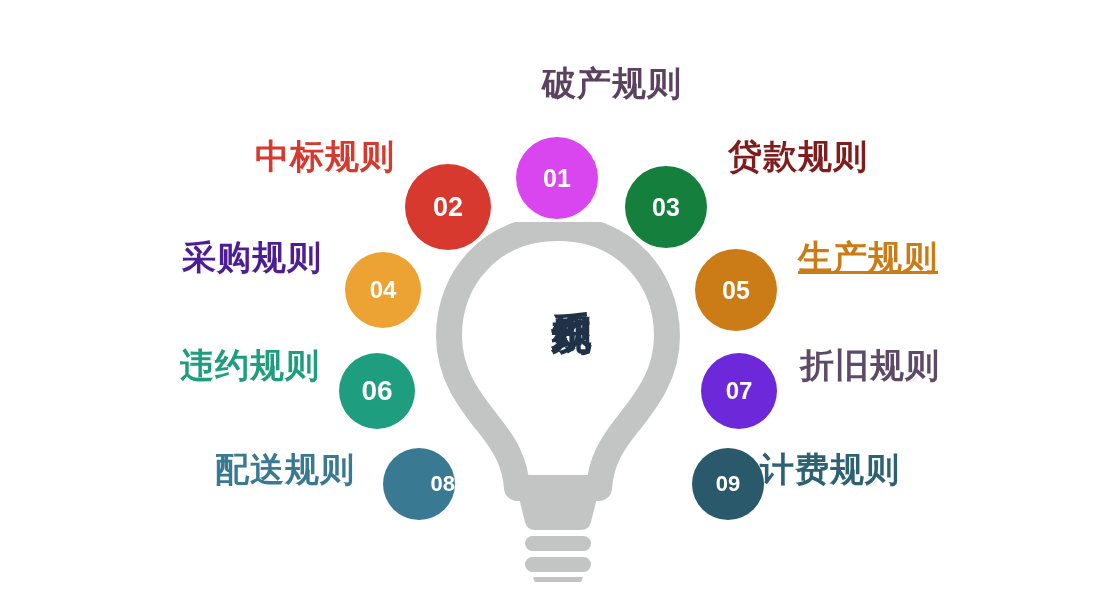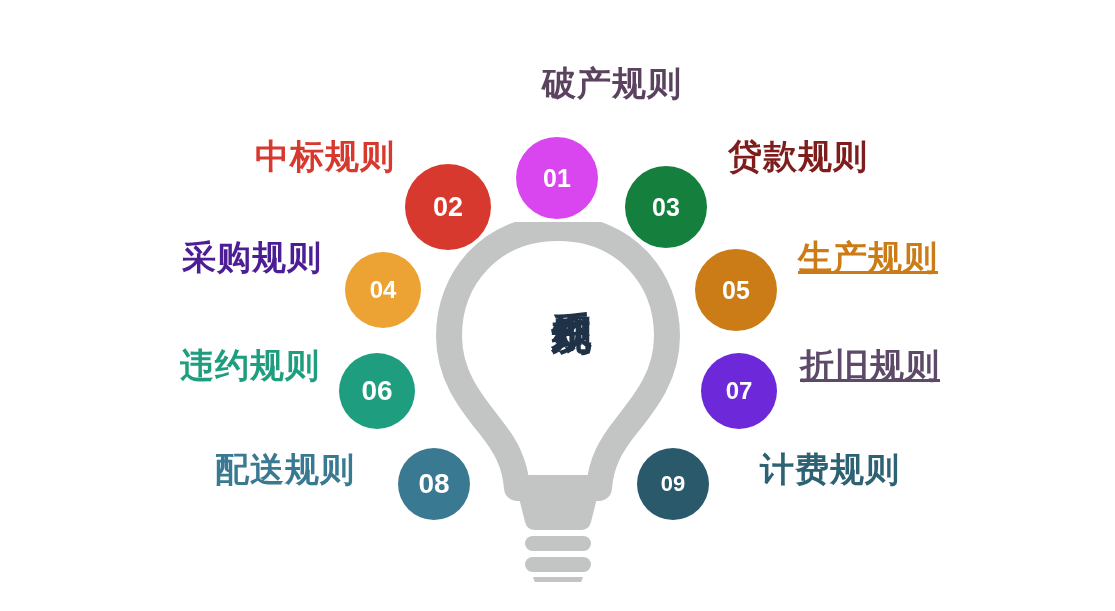--- a/index.html
+++ b/index.html
@@ -122,24 +122,24 @@
         <span class="num">05</span>
       </div>
       <div class="node-label lbl-right" style="left: 798px; top: 240px; width: 250px; text-align: left; color: rgb(203, 124, 22); text-decoration: underline;">生产规则</div>
       <div class="node" style="left: 339px; top: 353px; width: 76px; height: 76px; background: rgb(31, 158, 127); font-size: 28px;">
         <span class="num">06</span>
       </div>
       <div class="node-label lbl-left" style="left: 70px; top: 348px; width: 250px; text-align: right; color: rgb(31, 158, 127);">违约规则</div>
       <div class="node" style="left: 701px; top: 353px; width: 76px; height: 76px; background: #6d28d9; font-size: 24px;">
         <span class="num">07</span>
       </div>
-      <div class="node-label lbl-right" style="left: 800px; top: 348px; width: 250px; text-align: left; color: rgb(93, 74, 104); text-decoration: underline;">折旧规则</div>
-      <div class="node" style="left: 398px; top: 448px; width: 72px; height: 72px; background: rgb(58, 121, 146); font-size: 28px;">
+      <div class="node-label lbl-right" style="left: 800px; top: 348px; width: 250px; text-align: left; color: rgb(93, 74, 104);">折旧规则</div>
+      <div class="node" style="left: 383px; top: 448px; width: 72px; height: 72px; background: rgb(58, 121, 146); font-size: 22px; justify-content: flex-end;">
         <span class="num">08</span>
       </div>
       <div class="node-label lbl-left" style="left: 105px; top: 452px; width: 250px; text-align: right; color: rgb(58, 121, 146);">配送规则</div>
-      <div class="node" style="left: 637px; top: 448px; width: 72px; height: 72px; background: rgb(41, 89, 107); font-size: 22px;">
+      <div class="node" style="left: 692px; top: 448px; width: 72px; height: 72px; background: rgb(41, 89, 107); font-size: 22px;">
         <span class="num">09</span>
       </div>
       <div class="node-label lbl-right" style="left: 760px; top: 452px; width: 250px; text-align: left; color: rgb(44, 98, 115);">计费规则</div>
     </div>
 
 </div>
 
 </body></html>

